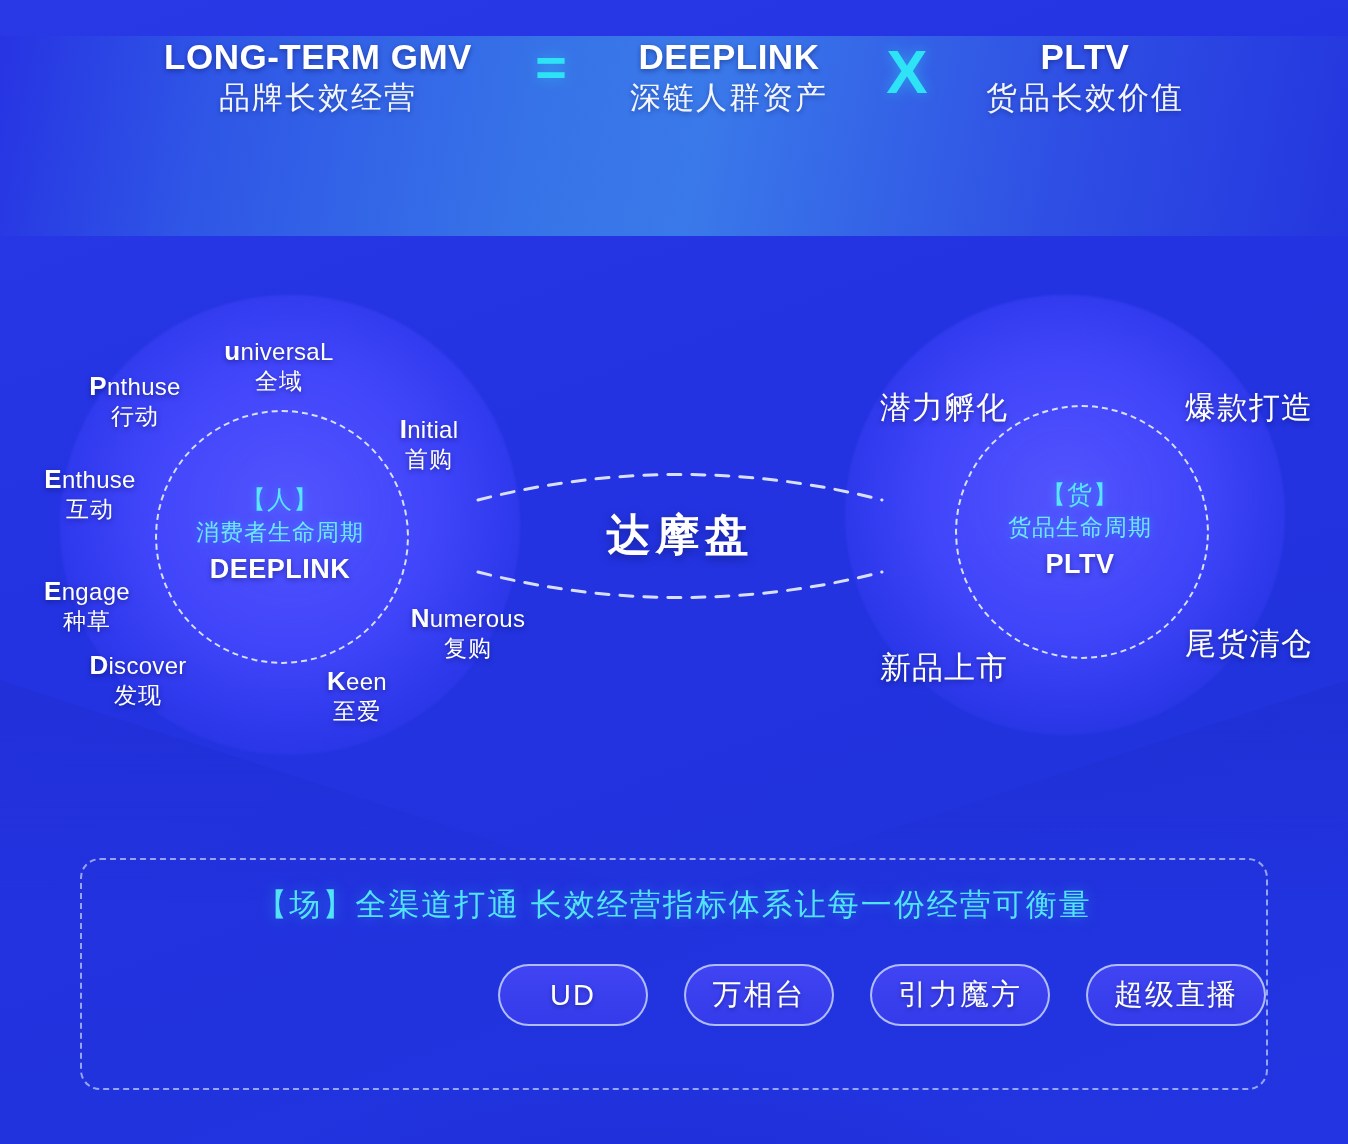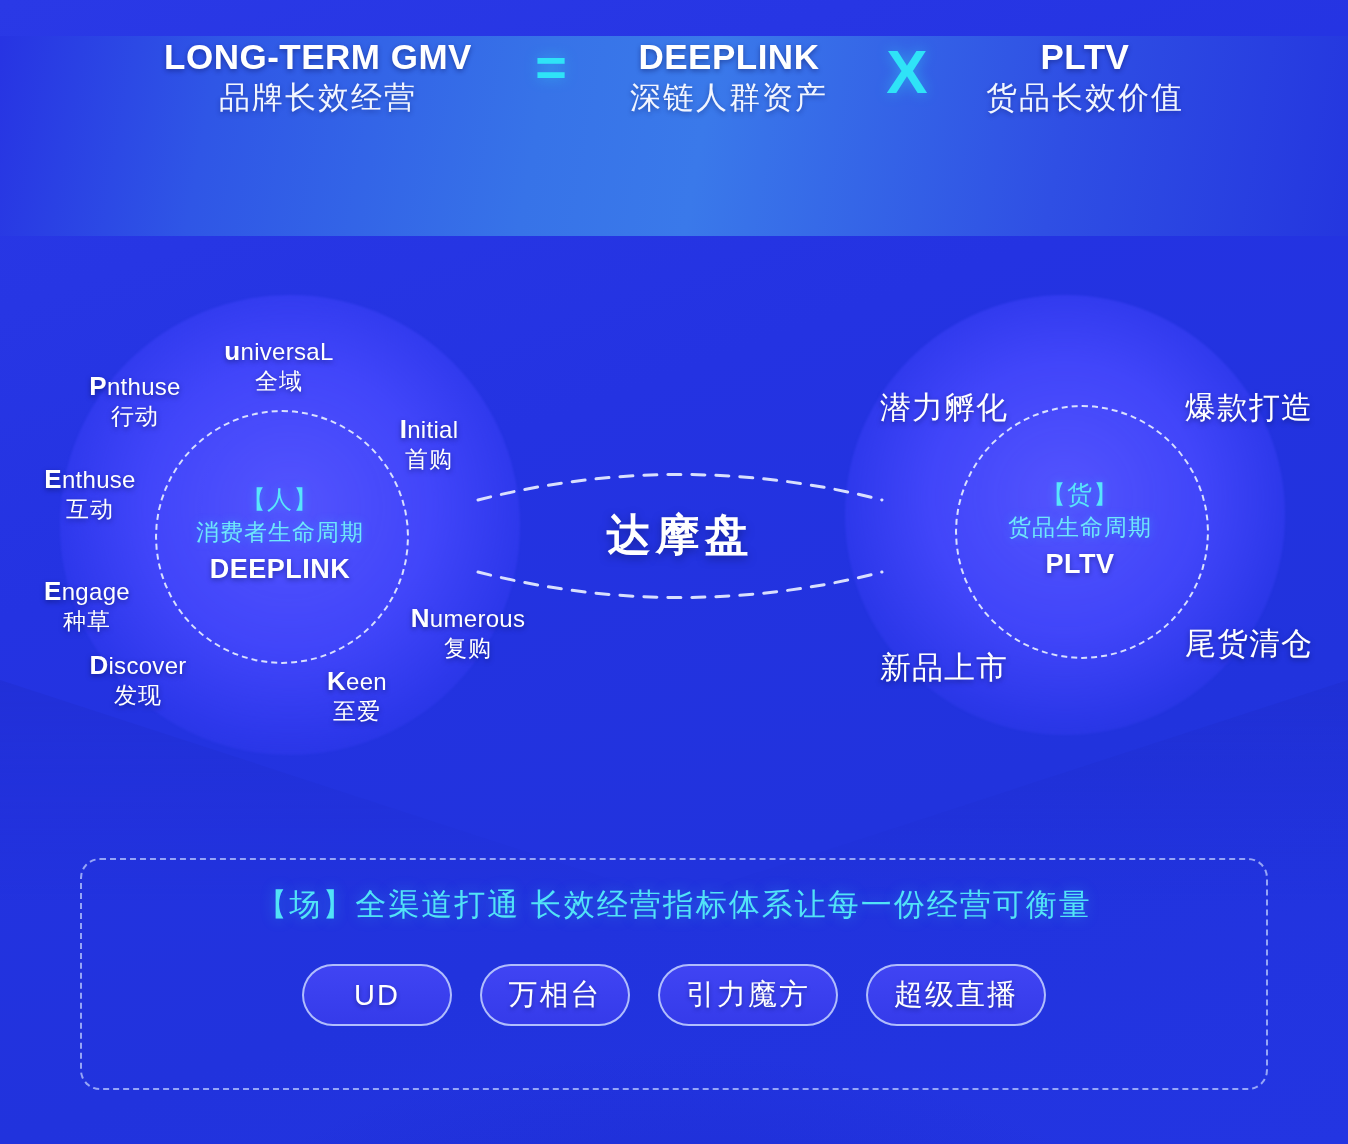--- a/index.html
+++ b/index.html
@@ -108,21 +108,21 @@
     border:2px dashed rgba(190,205,255,.75);border-radius:20px;
     box-sizing:border-box;
   }
   .panel-title{
     position:absolute;left:0;top:24px;width:100%;text-align:center;
     font-size:31px;color:#52e3f7;letter-spacing:2px;
     text-shadow:0 0 14px rgba(60,220,250,.35);white-space:nowrap;
   }
   .chips{
     position:absolute;left:0;top:104px;width:100%;
-    display:flex;align-items:center;justify-content:center;gap:28px;
+    display:flex;align-items:center;justify-content:flex-end;gap:36px;
   }
   .chip{
     min-width:150px;height:62px;border-radius:32px;
     border:2px solid rgba(198,212,255,.85);
     background:linear-gradient(180deg,#4044f3 0%,#353bea 100%);
     display:flex;align-items:center;justify-content:center;
     font-size:29px;color:#ffffff;letter-spacing:2px;padding:0 26px;
     box-sizing:border-box;
     text-shadow:0 2px 4px rgba(10,20,90,.45);
   }

